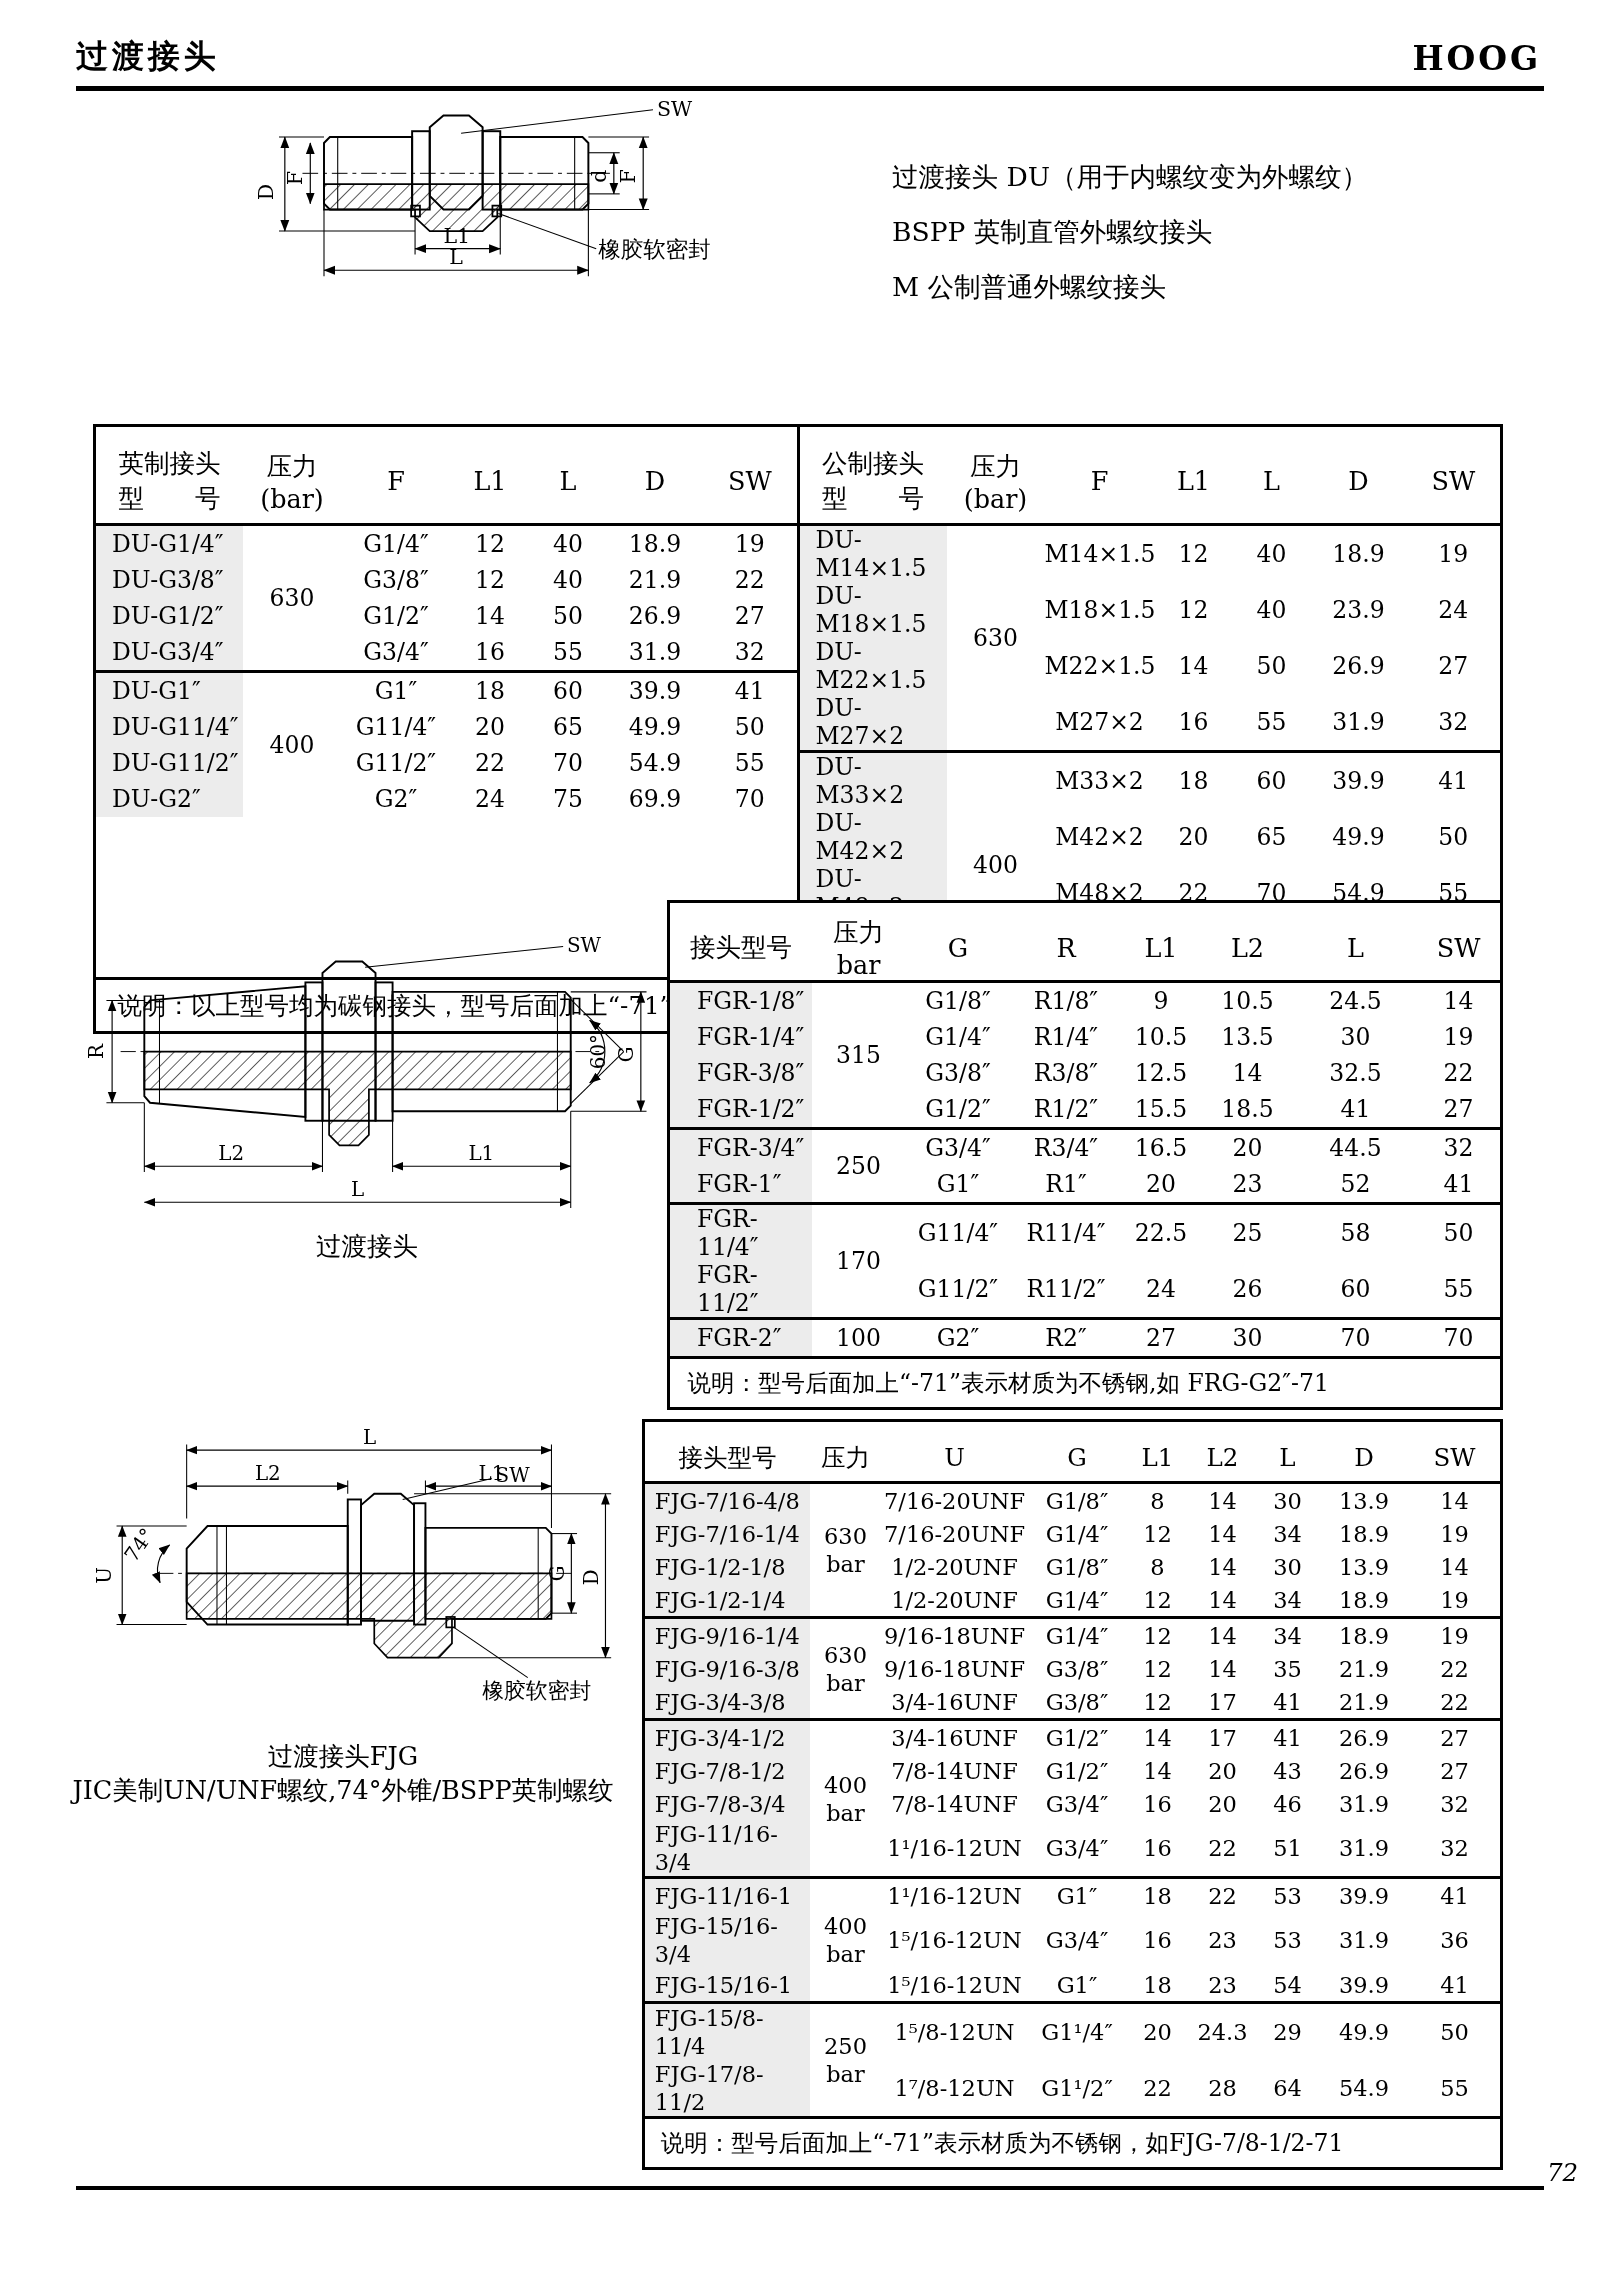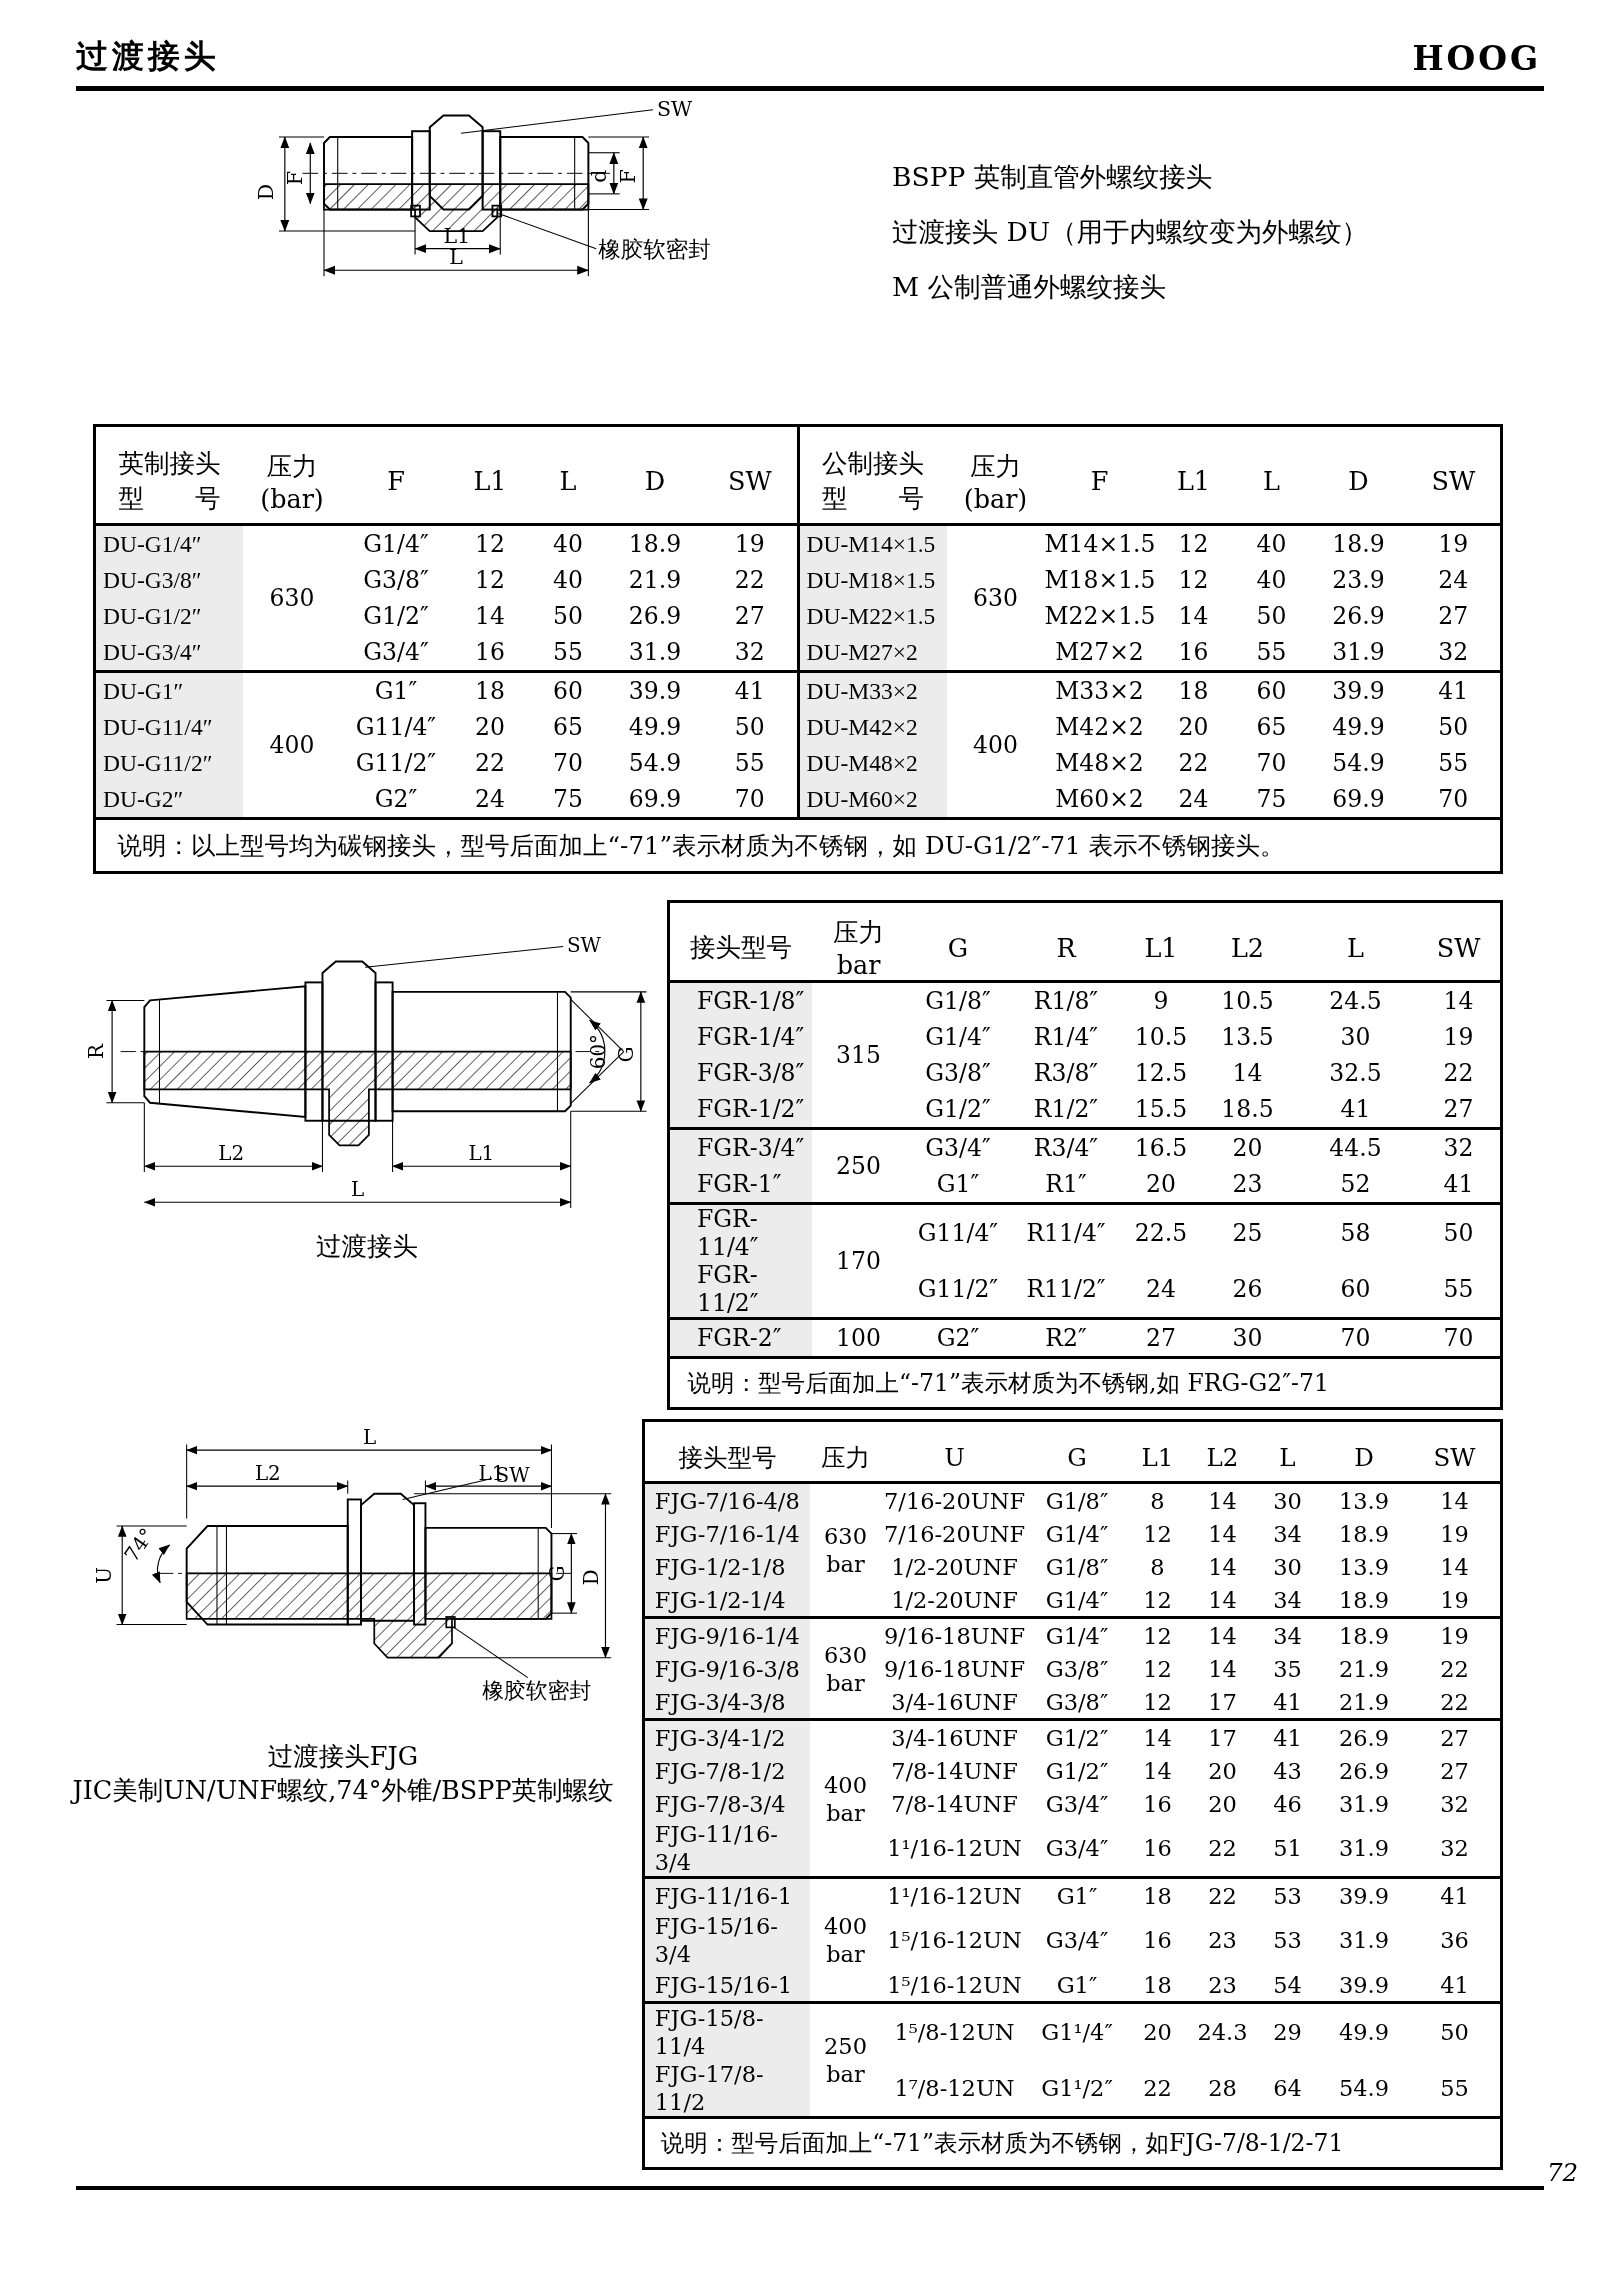--- a/index.html
+++ b/index.html
@@ -39,21 +39,21 @@
   .tbl td.model{text-align:left;background:#ececec;}
   .tbl .note{border-top:3.9px solid #000;text-align:left;}
 
   
   .tbl.du{left:93px;top:424px;width:1404px;}
   .du-halves{display:flex;}
   .du-halves .half{flex:1;min-width:0;}
   .du-halves .half.rightHalf{border-left:3.9px solid #000;}
   .tbl.du thead th{height:84px;font-size:25.5px;}
   .tbl.du td{height:36px;font-size:23.5px;}
-  .tbl.du td.model{padding-left:7px;font-family:Liberation Serif, serif;}
+  .tbl.du td.model{padding-left:16px;}
   .tbl.du .note{font-size:24.5px;padding:8.8px 7.8px 8.8px 21.6px;}
   .tbl.du col:nth-child(1){width:147px;}
   .tbl.du col:nth-child(2){width:98px;}
   .tbl.du col:nth-child(3){width:110px;}
   .tbl.du col:nth-child(4){width:78px;}
   .tbl.du col:nth-child(5){width:78px;}
   .tbl.du col:nth-child(6){width:96px;}
 
   
   .tbl.fgr{left:667px;top:900px;width:830px;}
@@ -141,22 +141,22 @@
         <text x="288" y="174">L</text>
         <line class="thin" x1="300" y1="40" x2="496" y2="16"></line>
         <text x="500" y="22">SW</text>
         <line class="thin" x1="338" y1="122" x2="438" y2="158"></line>
         <text class="cn" x="440" y="166">橡胶软密封</text>
       </g>
     </svg>
   </div>
 
   <div class="intro">
+    <div>过渡接头 DU（用于内螺纹变为外螺纹）</div>
     <div>BSPP 英制直管外螺纹接头</div>
-    <div>过渡接头 DU（用于内螺纹变为外螺纹）</div>
     <div>M 公制普通外螺纹接头</div>
   </div>
 
   <div class="tbl du">
     <div class="du-halves">
       <div class="half">
           <table>
             <colgroup>
               <col>
               <col>

